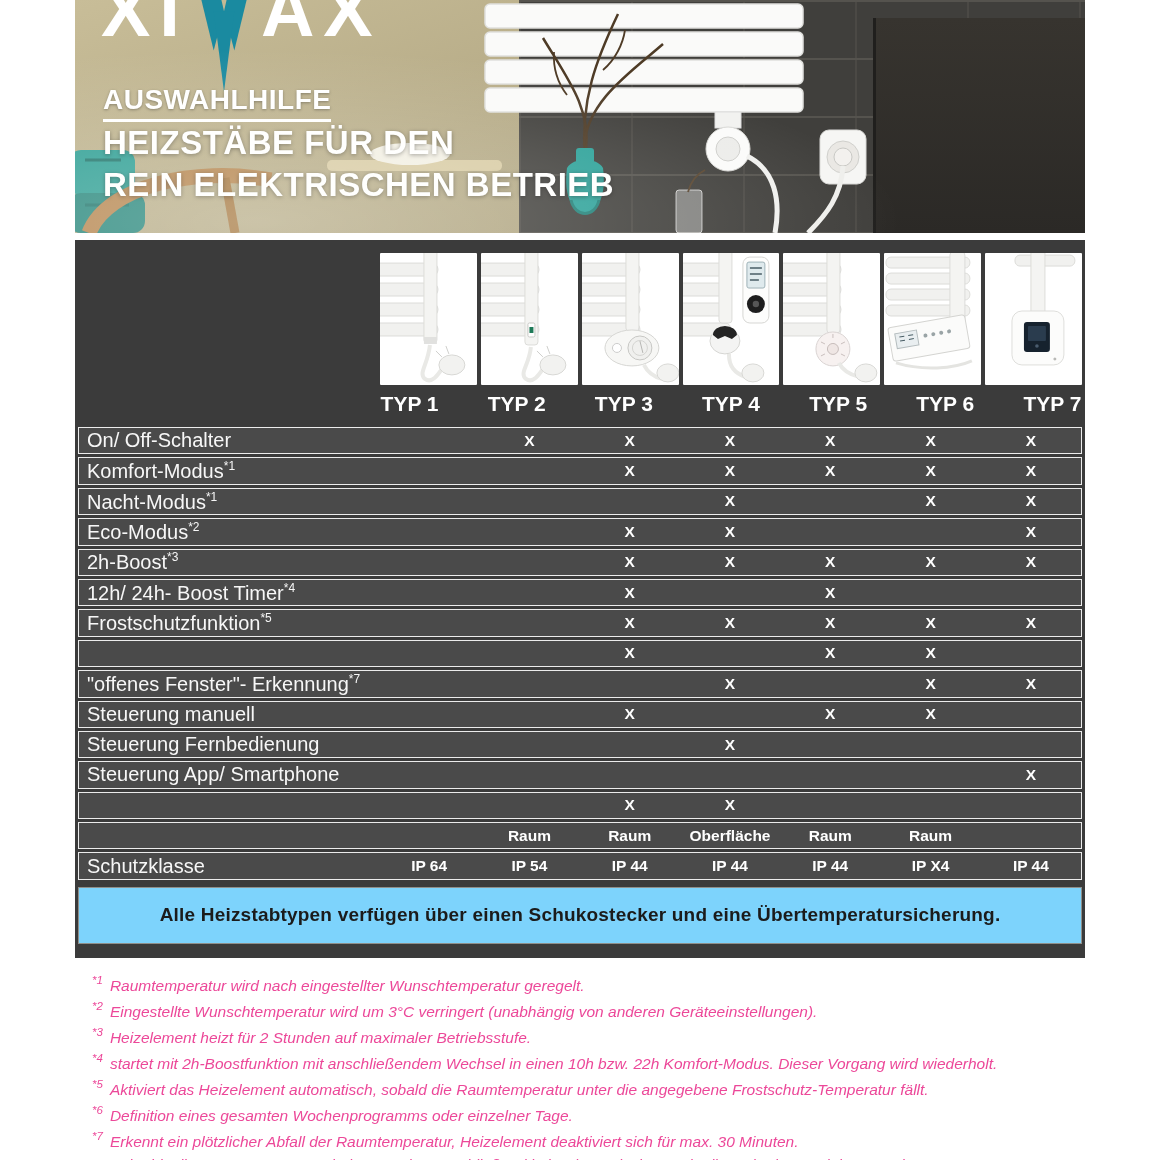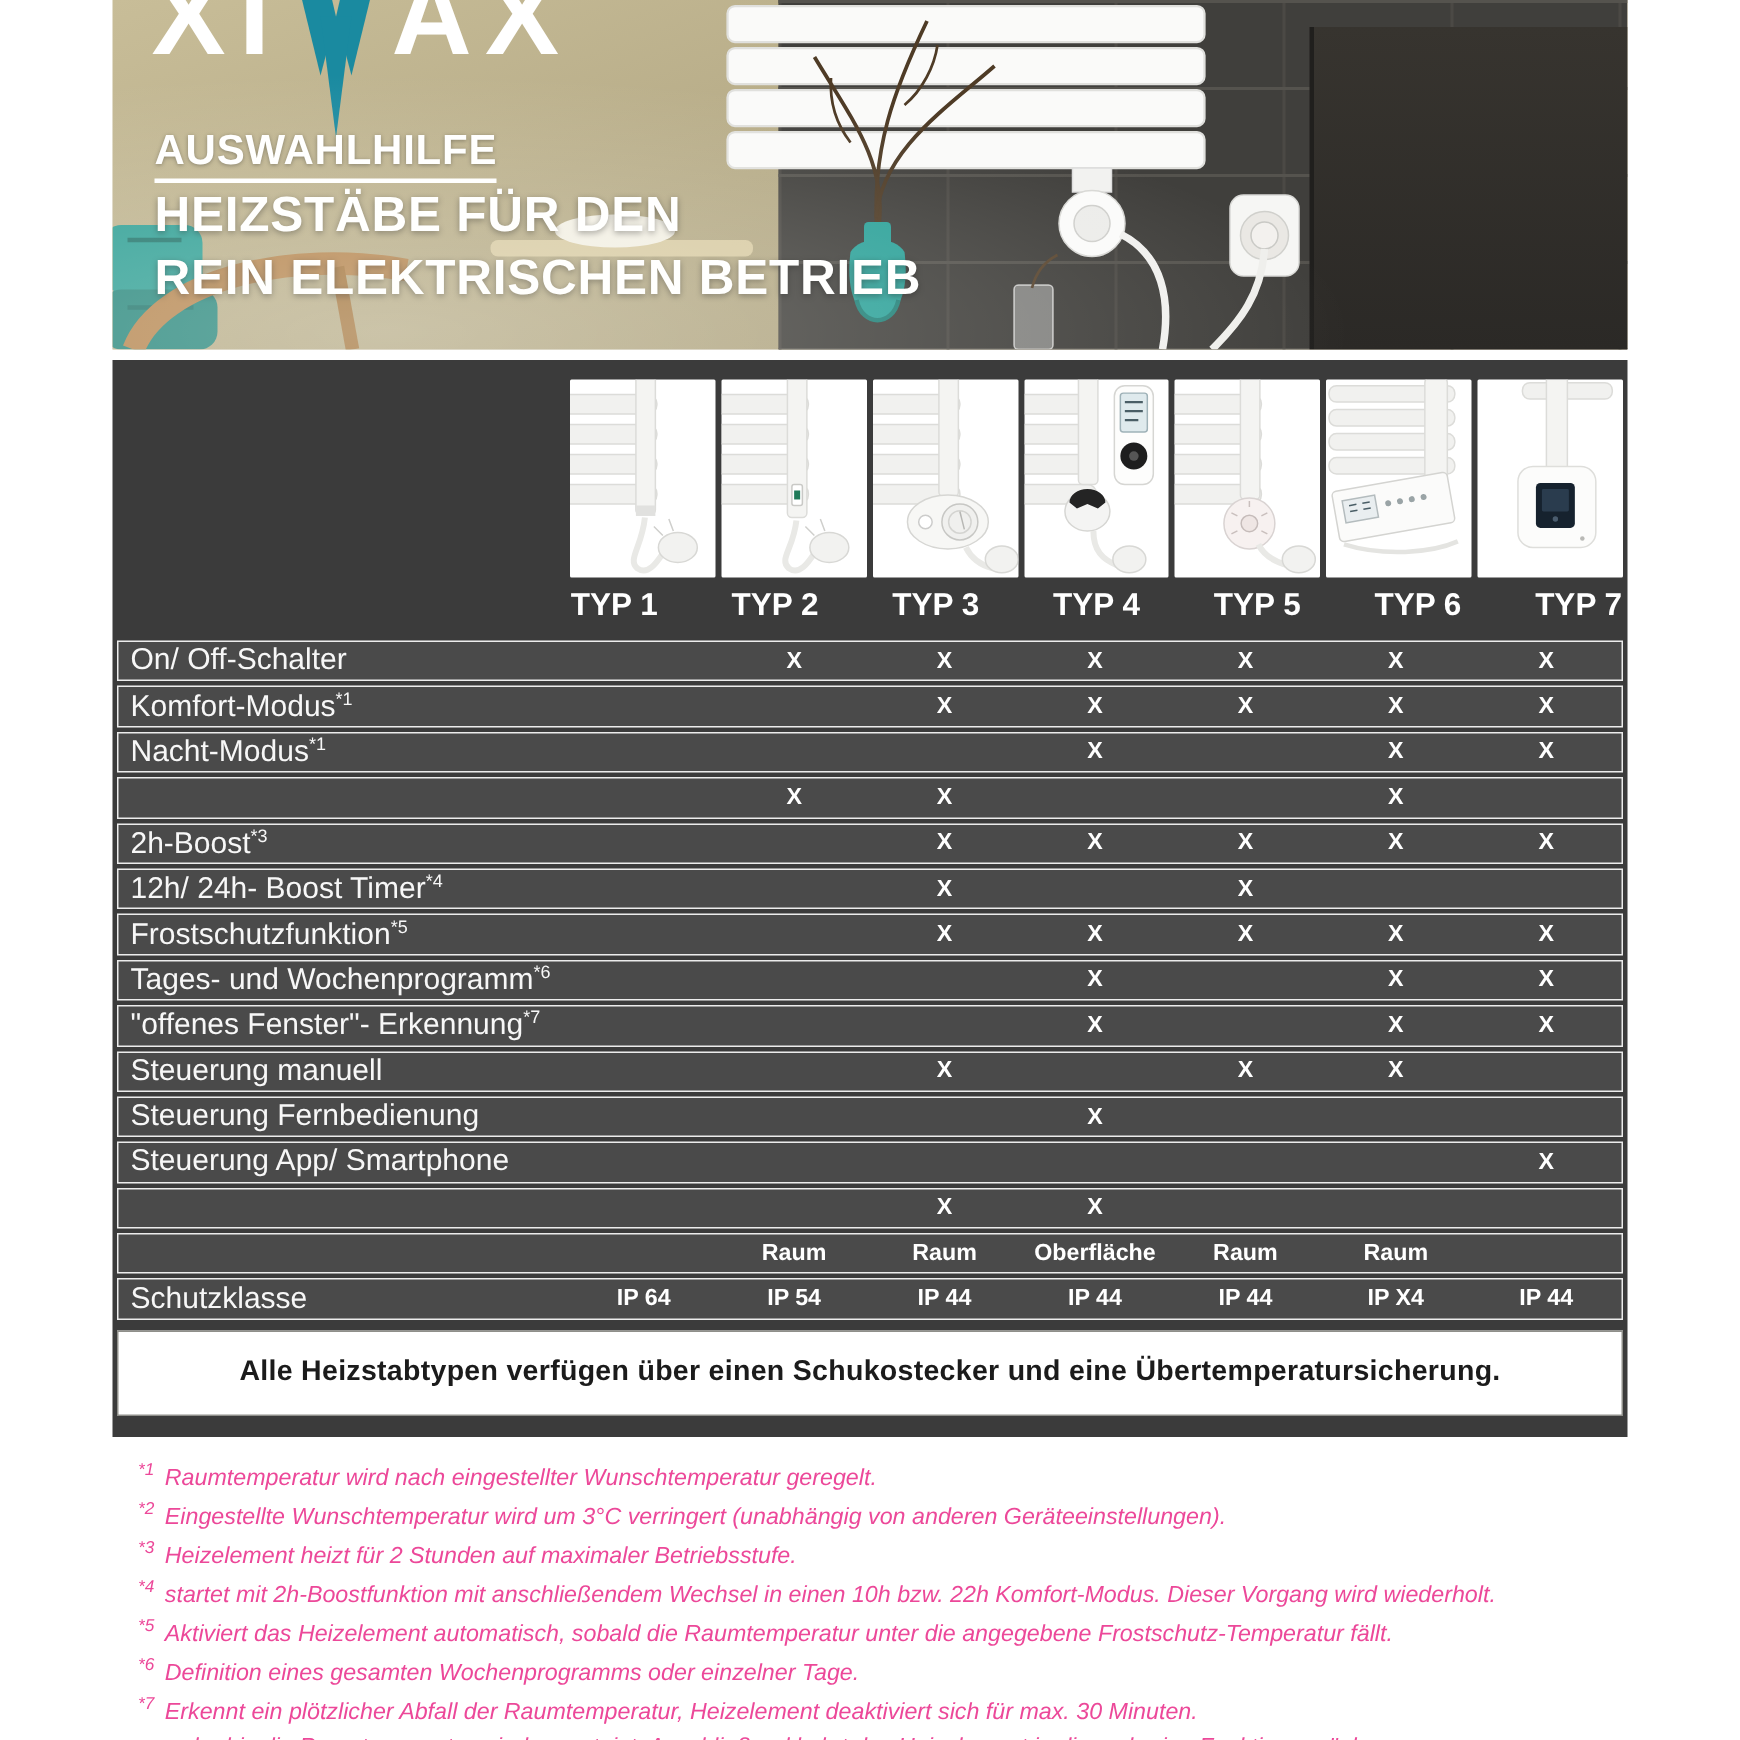--- a/index.html
+++ b/index.html
@@ -40,21 +40,21 @@
   .typ-row { display:grid; grid-template-columns:repeat(7,1fr); margin-left:302px; margin-top:7px;gap:48px; }
   .typ-label { text-align:center; color:#fff; font-weight:bold; font-size:21px; }
 
   .ftable { margin-top:11px; }
   .trow { display:grid; grid-template-columns:300px repeat(7,1fr); height:27.4px;
           margin-bottom:3px; background:#4a4a4a; border:1.5px solid #ececec; align-items:center; }
   .tlabel { color:#f7f7f7; font-size:20px; padding-left:8px; white-space:nowrap; overflow:visible; }
   .tlabel sup { font-size:12px; letter-spacing:0; }
   .tcell { text-align:center; color:#fff; font-weight:bold; font-size:15.5px; white-space:nowrap; }
 
-  .note { margin-top:7px; height:57px; background:#ffffff; border:1px solid #8f8f8a;
+  .note { margin-top:7px; height:57px; background:#7dd3fc; border:1px solid #8f8f8a;
           display:flex; align-items:center; justify-content:center; }
   .note span { font-weight:bold; font-size:19px; color:#1b1b1b; letter-spacing:.2px; }
 
   
   .footnotes { margin-top:16px; padding-left:17px; color:#ec4899; }
   .fnote { height:26px; font-size:15.5px; font-style:italic; white-space:nowrap; }
   .fnote .fmark { font-style:italic; font-size:11.5px; vertical-align:7px; margin-right:7px; }
   .fcont { padding-left:23px; font-size:15.5px; font-style:italic; white-space:nowrap; }
 </style>
 </head>
@@ -313,20 +313,21 @@
           <div class="tlabel">Nacht-Modus<sup>*1</sup></div>
           <div class="tcell"></div>
           <div class="tcell"></div>
           <div class="tcell"></div>
           <div class="tcell">X</div>
           <div class="tcell"></div>
           <div class="tcell">X</div>
           <div class="tcell">X</div>
         </div>
         <div class="trow">
+          <div class="tlabel">Eco-Modus<sup>*2</sup></div>
           <div class="tcell"></div>
           <div class="tcell"></div>
           <div class="tcell">X</div>
           <div class="tcell">X</div>
           <div class="tcell"></div>
           <div class="tcell"></div>
           <div class="tcell">X</div>
         </div>
         <div class="trow">
           <div class="tlabel">2h-Boost<sup>*3</sup></div>
@@ -352,21 +353,20 @@
           <div class="tlabel">Frostschutzfunktion<sup>*5</sup></div>
           <div class="tcell"></div>
           <div class="tcell"></div>
           <div class="tcell">X</div>
           <div class="tcell">X</div>
           <div class="tcell">X</div>
           <div class="tcell">X</div>
           <div class="tcell">X</div>
         </div>
         <div class="trow">
-          <div class="tlabel">Tages- und Wochenprogramm<sup>*6</sup></div>
           <div class="tcell"></div>
           <div class="tcell"></div>
           <div class="tcell"></div>
           <div class="tcell">X</div>
           <div class="tcell"></div>
           <div class="tcell">X</div>
           <div class="tcell">X</div>
         </div>
         <div class="trow">
           <div class="tlabel">"offenes Fenster"- Erkennung<sup>*7</sup></div>

